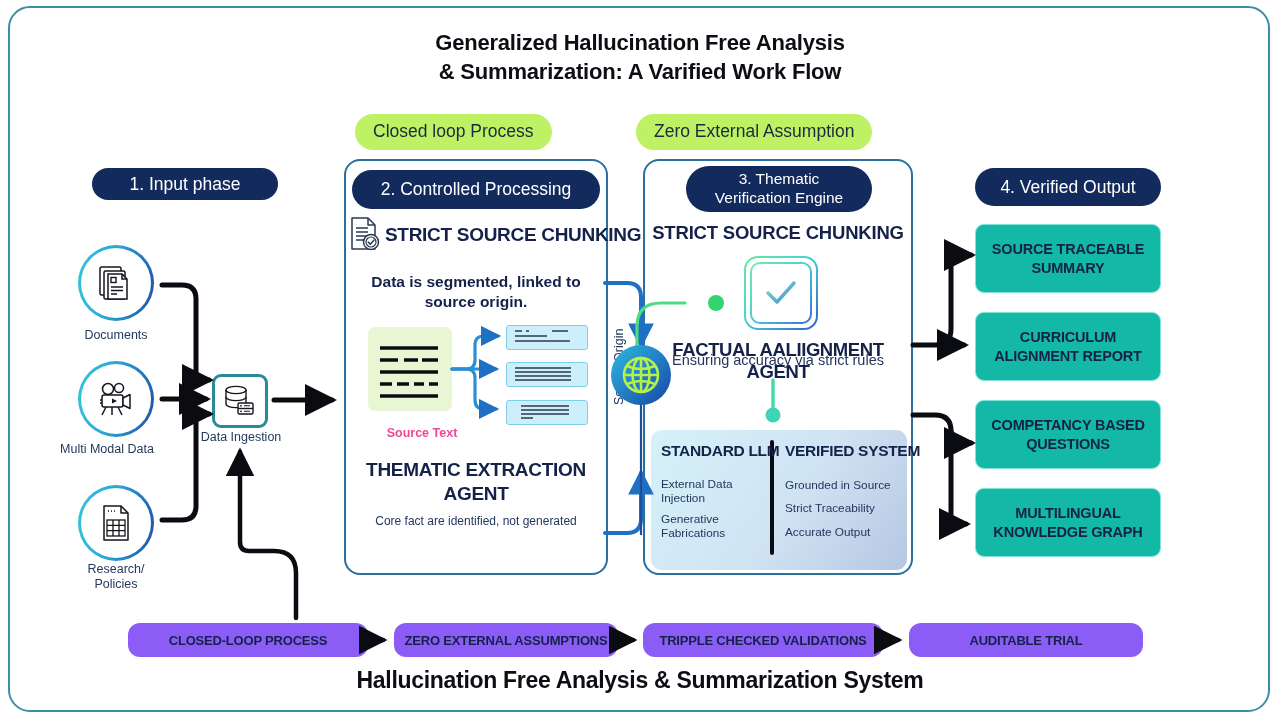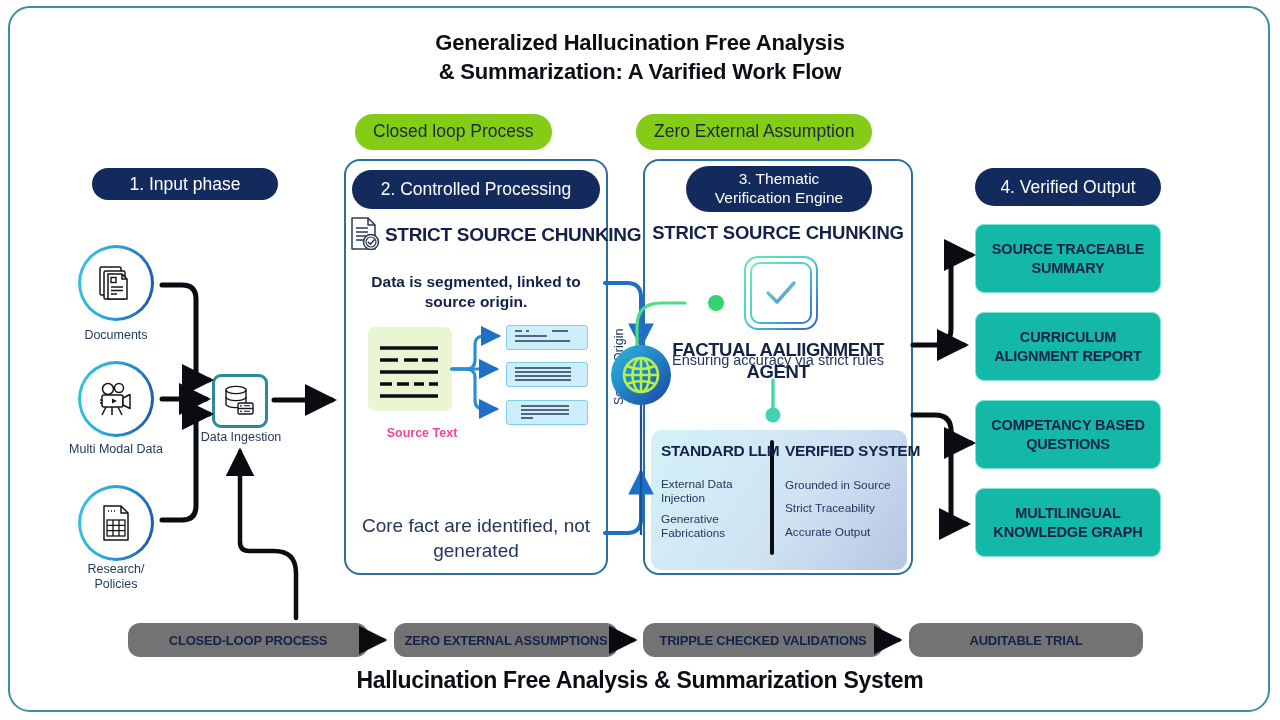--- a/index.html
+++ b/index.html
@@ -31,21 +31,21 @@
     font-size: 22px;
     font-weight: 700;
     color: #0d0d14;
     line-height: 1.33;
     letter-spacing: -0.2px;
   }
   .main-title span { display: block; }
 
   .pill-tag {
     position: absolute;
-    background: #84cc16;
+    background: #bef264;
     border-radius: 999px;
     font-size: 17.5px;
     color: #1b2a3a;
     padding: 7px 18px 8px;
     white-space: nowrap;
   }
   #tag-closed { left: 355px; top: 114px; }
   #tag-zero   { left: 636px; top: 114px; }
 
   
@@ -94,21 +94,21 @@
     text-align: center;
     font-size: 12.5px;
     color: #253a5c;
     line-height: 1.16;
     white-space: pre-line;
   }
   #circ-doc  { left: 78px; top: 245px; }
   #circ-mm   { left: 78px; top: 361px; }
   #circ-res  { left: 78px; top: 485px; }
   #lbl-doc   { left: 31px; top: 328px; }
-  #lbl-mm    { left: 31px; top: 442px; }
+  #lbl-mm    { left: 22px; top: 442px; }
   #lbl-res   { left: 31px; top: 562px; }
 
   
   #ingest-box {
     position: absolute;
     left: 212px; top: 374px;
     width: 56px; height: 54px;
     border: 3px solid #2b8a99;
     border-radius: 9px;
     background: #fff;
@@ -152,21 +152,21 @@
   #chunk-2 { top: 362px; }
   #chunk-3 { top: 400px; }
 
   #c2-agent {
     position: absolute; left: 352px; top: 458px; width: 248px;
     text-align: center; font-size: 19px; font-weight: 700;
     color: #14224a; line-height: 1.28; letter-spacing: -0.3px;
   }
   #c2-agent-sub {
     position: absolute; left: 352px; top: 514px; width: 248px;
-    text-align: center; font-size: 19px; color: #24365e; line-height: 1.3;
+    text-align: center; font-size: 12px; color: #24365e; line-height: 1.3;
   }
 
   
   #c3-hdr {
     position: absolute; left: 646px; top: 222px; width: 264px;
     text-align: center; font-size: 18.5px; font-weight: 700;
     color: #14224a; letter-spacing: -0.2px;
   }
   #verif-box {
     position: absolute; left: 744px; top: 256px;
@@ -245,21 +245,21 @@
     white-space: pre-line;
   }
   #out-0 { top: 224px; }
   #out-1 { top: 312px; }
   #out-2 { top: 400px; }
   #out-3 { top: 488px; }
 
   
   .foot-pill {
     position: absolute;
-    background: #737373;
+    background: #8b5cf6;
     border-radius: 12px;
     display: flex; align-items: center; justify-content: center;
     font-size: 13px; font-weight: 700; color: #14224a;
     letter-spacing: -0.2px;
     text-align: center;
   }
   #foot-0 { left: 128px; top: 623px; width: 240px; height: 34px; }
   #foot-1 { left: 394px; top: 623px; width: 224px; height: 34px; }
   #foot-2 { left: 643px; top: 623px; width: 240px; height: 34px; }
   #foot-3 { left: 909px; top: 623px; width: 234px; height: 34px; }
@@ -414,20 +414,22 @@
     </svg>
   </div>
   <div class="chunk-box" id="chunk-3">
     <svg width="80" height="23" viewBox="0 0 80 23">
       <g stroke="#2b3a52" stroke-width="1.3">
           <path d="M14 5 h48 M14 9 h48 M14 13 h48 M14 17 h12"></path>
         </g>
     </svg>
   </div>
 
+  <div id="c2-agent">THEMATIC
+EXTRACTION AGENT</div>
   <div id="c2-agent-sub">Core fact are identified, not generated</div>
 
   <div id="c3-hdr">STRICT SOURCE CHUNKING</div>
   <div id="verif-box"></div>
   <div id="verif-box-inner">
     <svg width="40" height="34" viewBox="0 0 40 34">
       <defs>
         <linearGradient id="ckg" x1="0" y1="0" x2="1" y2="1">
           <stop offset="0%" stop-color="#6ee3c6"></stop>
             <stop offset="100%" stop-color="#4f8ada"></stop>

